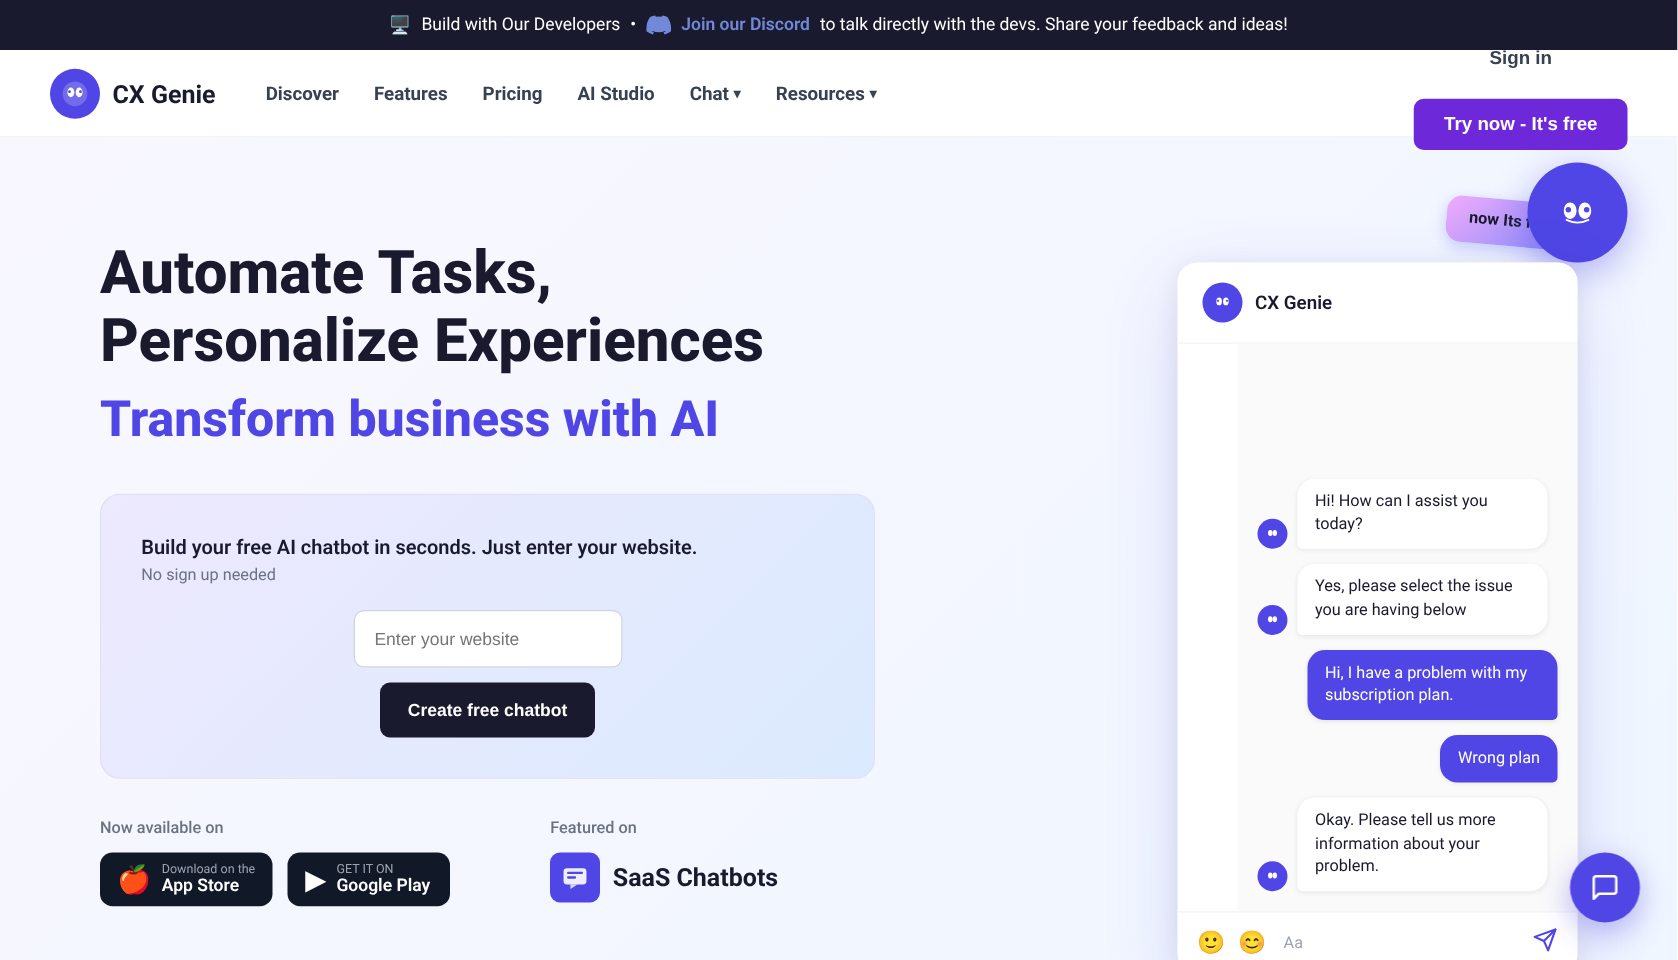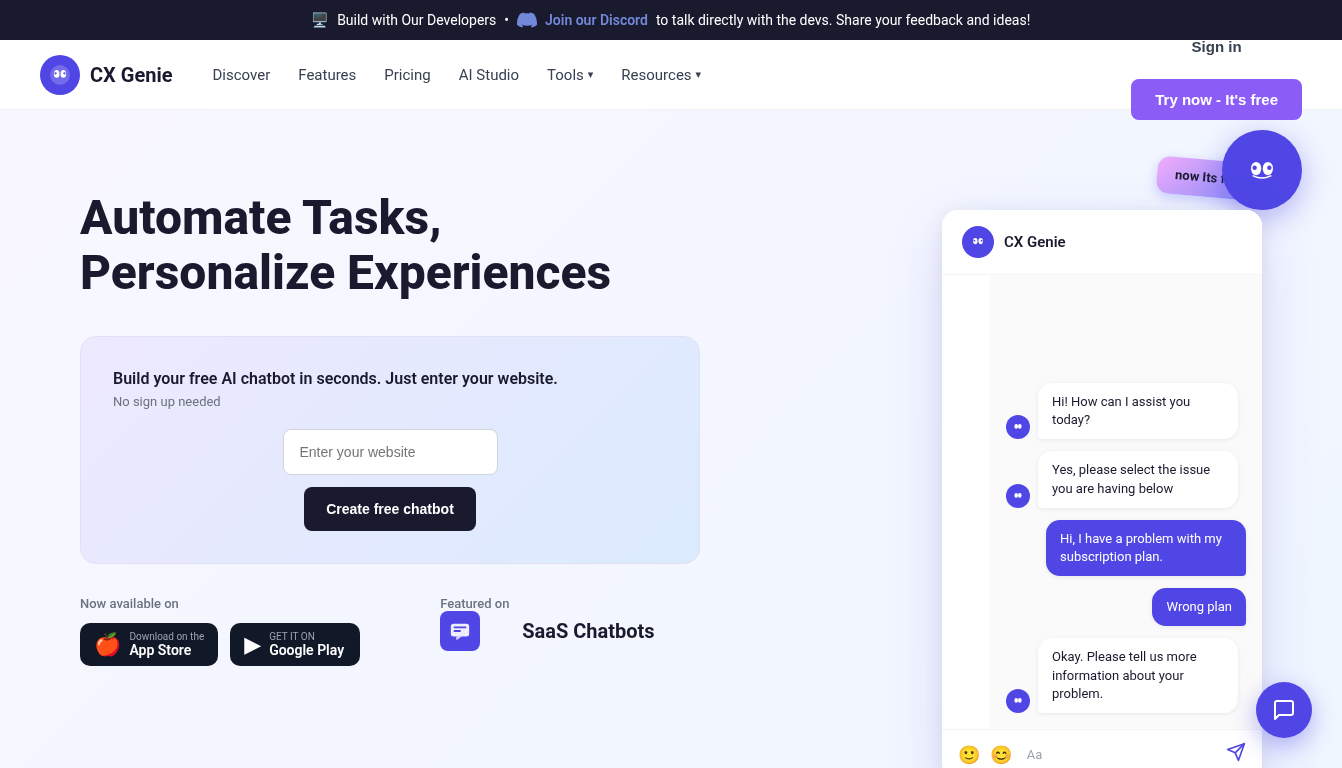--- a/index.html
+++ b/index.html
@@ -35,24 +35,24 @@
     .navbar-left { display: flex; align-items: center; gap: 40px; }
     .logo { display: flex; align-items: center; gap: 10px; text-decoration: none; }
     .logo-icon {
       width: 40px; height: 40px; border-radius: 50%;
       background: #4f46e5;
       display: flex; align-items: center; justify-content: center;
       color: #fff; font-size: 18px; font-weight: 700;
     }
     .logo-text { font-size: 20px; font-weight: 700; color: #1a1a2e; }
     .nav-links { display: flex; align-items: center; gap: 28px; }
-    .nav-link { text-decoration: none; color: #374151; font-size: 15px; font-weight: 400; cursor: pointer; display: flex; align-items: center; gap: 4px; }
+    .nav-link { text-decoration: none; color: #374151; font-size: 15px; font-weight: 700; cursor: pointer; display: flex; align-items: center; gap: 4px; }
     .navbar-right { display: flex; align-items: center; gap: 16px; flex-direction: column; }
     .btn-signin { background: transparent; border: none; color: #374151; font-size: 15px; font-weight: 600; cursor: pointer; padding: 8px 16px; }
-    .btn-try { background: #8b5cf6; color: #fff; border: none; border-radius: 8px; padding: 12px 24px; font-size: 15px; font-weight: 600; cursor: pointer; }
+    .btn-try { background: #6d28d9; color: #fff; border: none; border-radius: 8px; padding: 12px 24px; font-size: 15px; font-weight: 600; cursor: pointer; }
     .chevron { font-size: 11px; }
 
     
     .hero {
       display: flex;
       align-items: flex-start;
       justify-content: space-between;
       padding: 60px 80px 40px 80px;
       min-height: calc(768px - 70px - 44px);
       background: linear-gradient(135deg, #f8f7ff 0%, #eff6ff 100%);
@@ -94,27 +94,27 @@
     .store-badges { display: flex; gap: 12px; align-items: center; }
     .store-badge {
       background: #111827; border-radius: 10px; padding: 8px 14px;
       display: flex; align-items: center; gap: 8px; cursor: pointer; min-width: 130px;
     }
     .store-badge-icon { font-size: 22px; color: #fff; }
     .store-badge-text { color: #fff; }
     .store-badge-text .small { font-size: 10px; color: #9ca3af; display: block; }
     .store-badge-text .big { font-size: 14px; font-weight: 600; display: block; }
 
-    .featured-section h4 { font-size: 13px; color: #6b7280; margin-bottom: 0; font-weight: 500; }
+    .featured-section h4 { font-size: 13px; color: #6b7280; margin-bottom: 12px; font-weight: 500; }
     .featured-logo { display: flex; align-items: center; gap: 10px; }
     .featured-logo-icon {
       width: 40px; height: 40px; background: #4f46e5; border-radius: 8px;
       display: flex; align-items: center; justify-content: center; color: #fff; font-size: 18px;
     }
-    .featured-logo-name { font-size: 20px; font-weight: 700; color: #1a1a2e; margin-left: 32px; }
+    .featured-logo-name { font-size: 20px; font-weight: 700; color: #1a1a2e; }
 
     
     .hero-right { position: relative; margin-top: -10px; flex-shrink: 0; }
 
     .chat-window {
       width: 320px;
       background: #fff;
       border-radius: 16px;
       box-shadow: 0 20px 60px rgba(79,70,229,0.15), 0 4px 20px rgba(0,0,0,0.08);
       overflow: hidden;
@@ -237,38 +237,39 @@
       <a href="#" class="nav-link">
         <span>Features</span>
       </a>
       <a href="#" class="nav-link">
         <span>Pricing</span>
       </a>
       <a href="#" class="nav-link">
         <span>AI Studio</span>
       </a>
       <a href="#" class="nav-link">
-        <span>Tools</span>
+        <span>Chat</span>
         <span class="chevron">▾</span>
       </a>
       <a href="#" class="nav-link">
         <span>Resources</span>
         <span class="chevron">▾</span>
       </a>
     </div>
   </div>
   <div class="navbar-right">
     <button class="btn-signin">Sign in</button>
     <button class="btn-try">Try now - It's free</button>
   </div>
 </nav>
 
 <section class="hero">
   <div class="hero-left">
     <h1 class="hero-title">Automate Tasks, Personalize Experiences</h1>
+    <h2 class="hero-subtitle">Transform business with AI</h2>
 
     <div class="chatbot-card">
       <p class="chatbot-card-title">Build your free AI chatbot in seconds. Just enter your website.</p>
       <p class="chatbot-card-sub">No sign up needed</p>
       <div class="chatbot-input-row">
         <input class="chatbot-input" type="text" placeholder="Enter your website" style="">
         <button class="btn-create">Create free chatbot</button>
       </div>
     </div>
 

